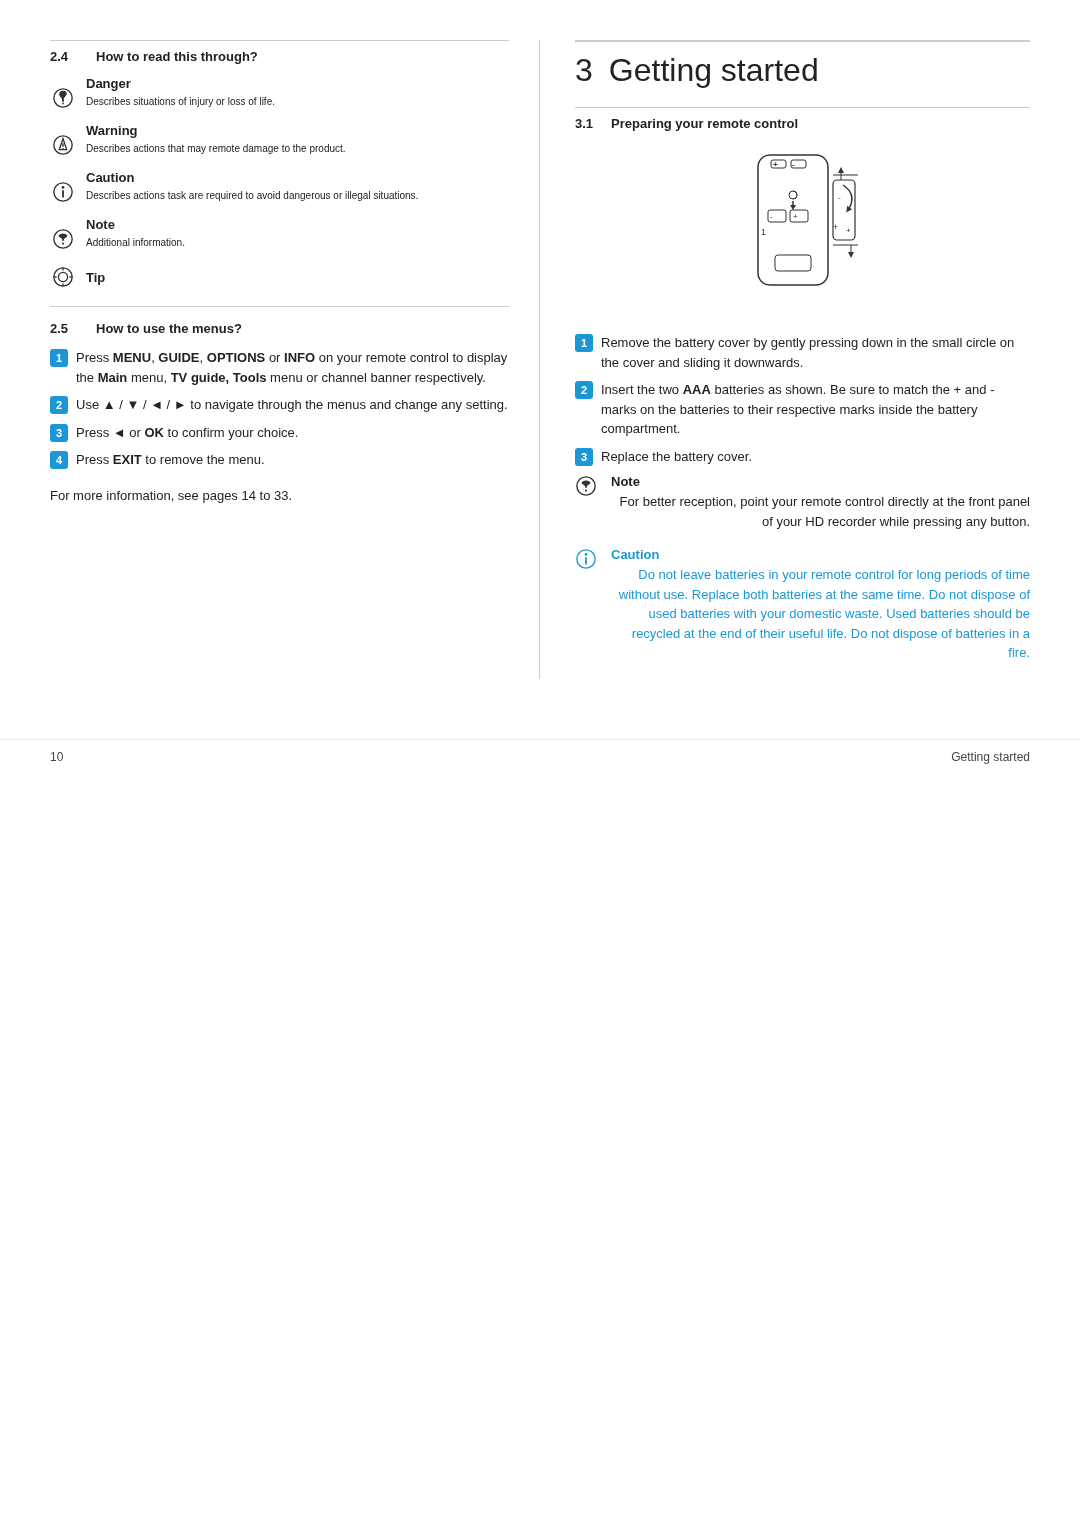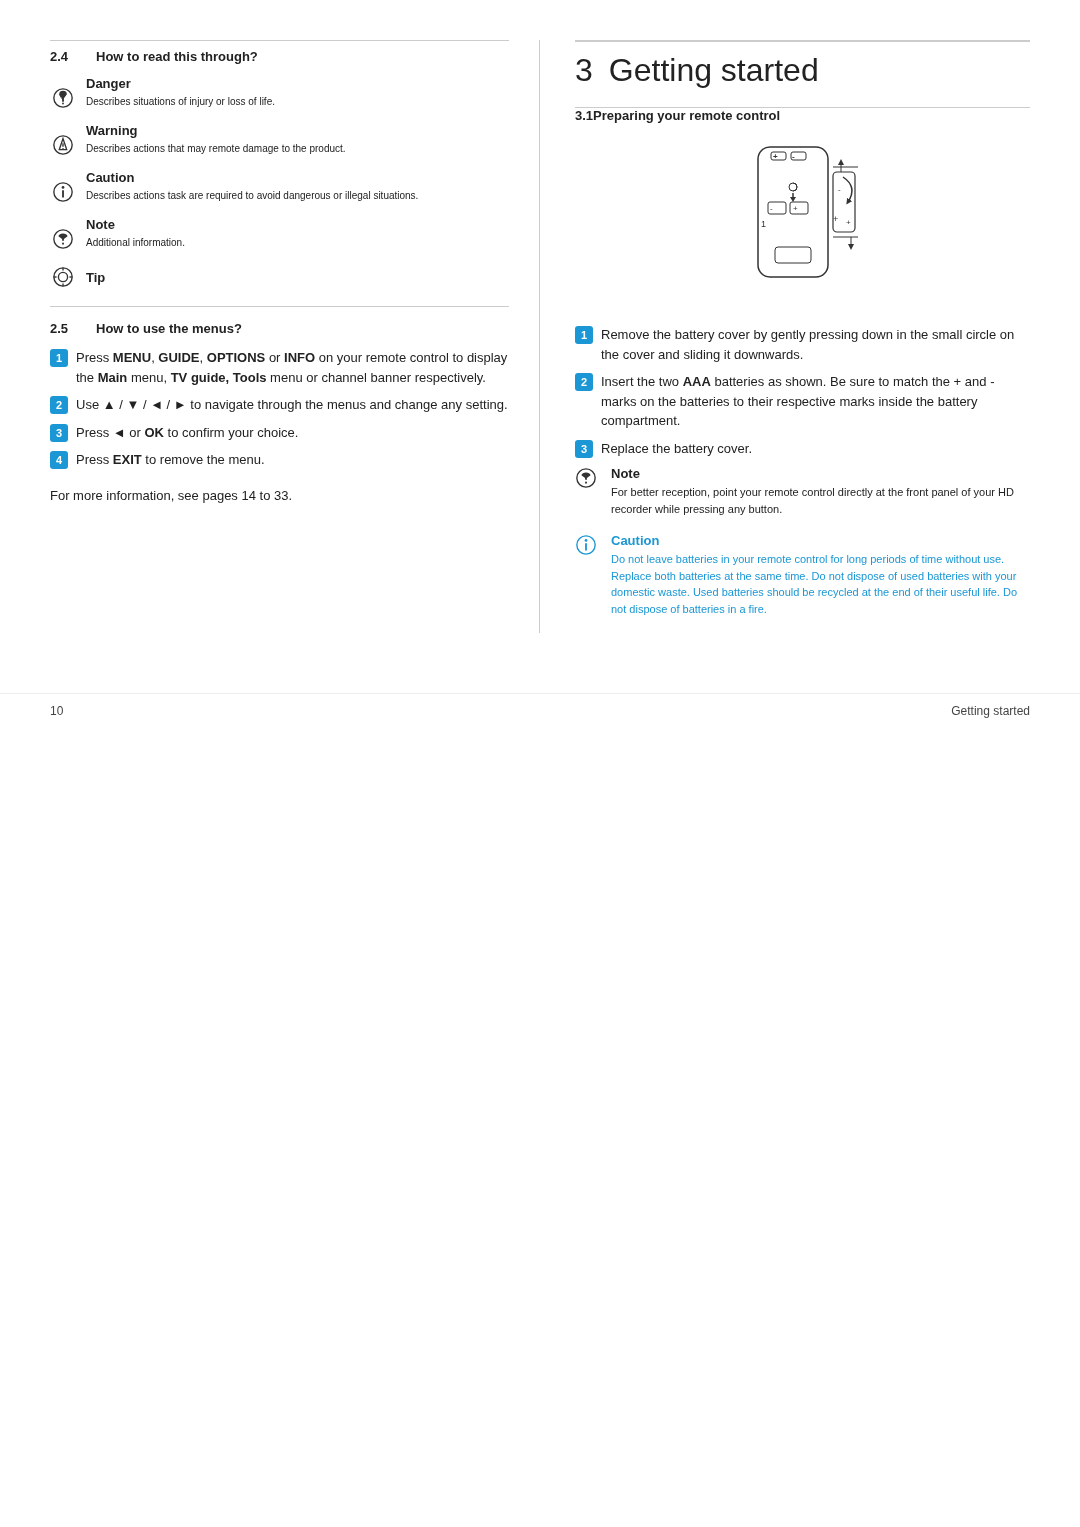--- a/index.html
+++ b/index.html
@@ -156,22 +156,24 @@
 
     .chapter-title {
       font-size: 32px;
       font-weight: 300;
     }
 
     .subsection-heading {
       font-size: 13px;
       font-weight: bold;
       border-top: 1px solid #ccc;
+      padding-top: 8px;
       margin-bottom: 14px;
       display: flex;
+      gap: 18px;
     }
 
     
     .remote-image-area {
       margin-bottom: 18px;
       display: flex;
       justify-content: center;
     }
 
     
@@ -191,22 +193,23 @@
     .note-block .content-block {
       flex: 1;
     }
 
     .note-block .label-title {
       font-weight: bold;
       margin-bottom: 3px;
     }
 
     .note-block .label-text {
-      font-size: 11px;
+      font-size: 13px;
       line-height: 1.5;
+      text-align: right;
     }
 
     
     .caution-colored {
       color: #1a97d4;
     }
 
     
     .page-footer {
       display: flex;

